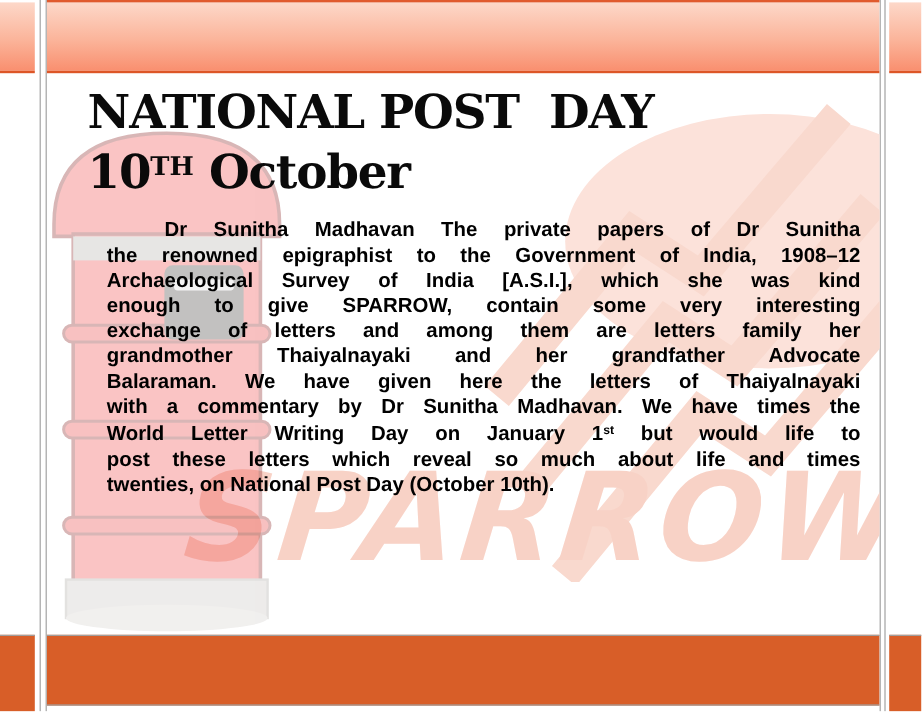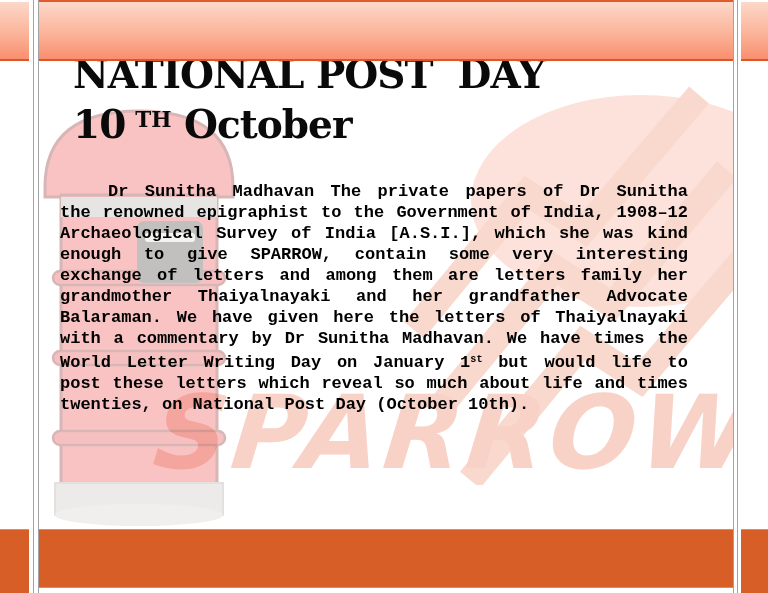--- a/index.html
+++ b/index.html
@@ -45,30 +45,30 @@
   .chevrons{position:absolute;left:320px;top:85px;width:380px;height:400px;}
   .wm-word{
     position:absolute;left:116px;top:382px;
     font-family:"DejaVu Sans",sans-serif;font-style:italic;font-weight:700;
     font-size:102px;line-height:1;letter-spacing:4px;color:#f8d2c6;
     transform:skewX(-6deg);white-space:pre;
   }
   .postbox{position:absolute;left:2px;top:103px;width:196px;height:426px;opacity:0.33;}
   
   .content{position:absolute;left:0;top:0;right:0;bottom:0;z-index:2;}
-  .title-block{position:absolute;left:34px;top:52px;}
+  .title-block{position:absolute;left:34px;top:72px;}
   .title{
     font-family:"DejaVu Serif","Liberation Serif",serif;font-weight:700;
     font-size:39px;line-height:45px;letter-spacing:-1px;color:#0a0a0a;
     white-space:pre;margin:0;
   }
-  .tsup{font-size:0.55em;vertical-align:0.5em;letter-spacing:0;padding-left:10px;}
+  .tsup{font-size:0.55em;vertical-align:0.5em;letter-spacing:0;}
   .bodytext{
-    position:absolute;left:21px;top:181px;width:628px;
-    font-family:Liberation Mono, monospace;font-weight:700;
+    position:absolute;left:50px;top:181px;width:628px;
+    font-family:Liberation Sans, sans-serif;font-weight:700;
     font-size:17px;line-height:21px;color:#000000;
   }
   .bline{text-align:justify;text-align-last:justify;}
   .bline.indent{text-indent:48px;}
   .bline.last{text-align-last:left;}
   .bsup{font-size:0.6em;vertical-align:0.45em;}
 </style>
 </head>
 <body>
 

